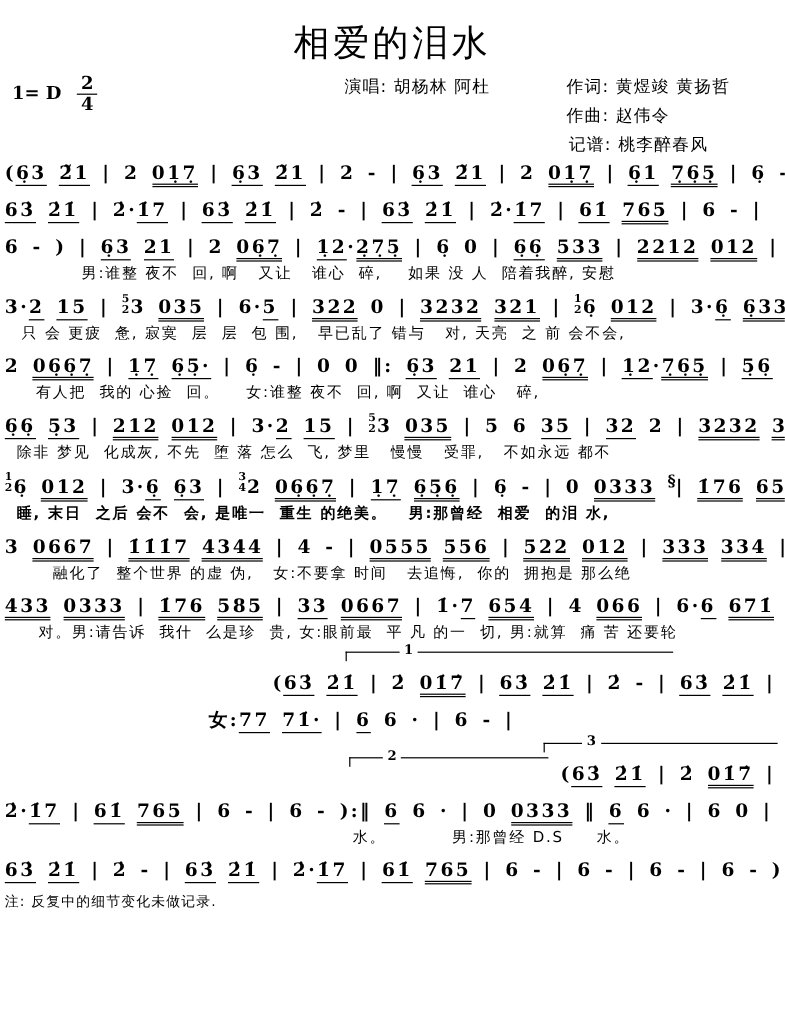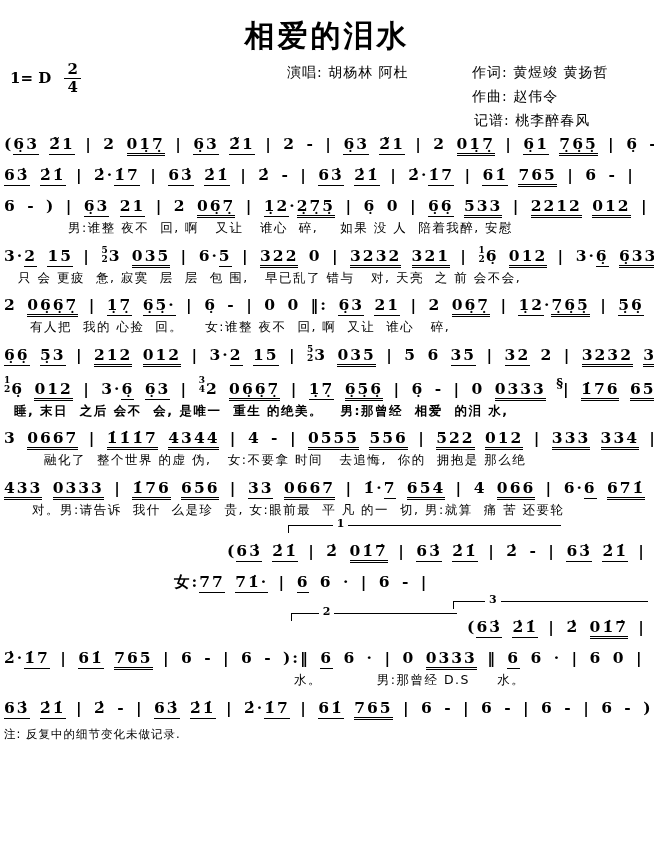--- a/index.html
+++ b/index.html
@@ -1,21 +1,21 @@
 <!DOCTYPE html>
 <html><head>
 <meta charset="utf-8">
 <style>
   html,body{margin:0;padding:0;background:#ffffff;color:#000;}
   body{width:654px;height:861px;overflow:hidden;font-family:"DejaVu Sans",sans-serif;}
   .sheet{position:relative;width:646px;height:853px;padding:4px;}
   
   .header{position:relative;height:128px;}
   .title{margin:0;position:absolute;top:12px;left:0;right:0;text-align:center;
-         font-size:30px;font-weight:bold;letter-spacing:3px;font-family:"DejaVu Sans",sans-serif;}
+         font-size:30px;font-weight:normal;letter-spacing:3px;font-family:"DejaVu Sans",sans-serif;}
   .keysig{position:absolute;top:58px;left:6px;font-family:"DejaVu Serif",serif;
           font-weight:bold;font-size:15px;}
   .timesig{display:inline-block;text-align:center;vertical-align:middle;margin-left:8px;line-height:1;}
   .timesig .num{display:block;border-bottom:1.5px solid #000;padding:0 3px 1px;}
   .timesig .den{display:block;padding-top:1px;}
   .credit{position:absolute;font-size:14px;letter-spacing:1px;white-space:pre;}
   .credit.performer{top:60px;left:283px;}
   .credit.lyricist{top:60px;left:468px;}
   .credit.composer{top:84px;left:468px;}
   .credit.notator{top:108px;left:470px;}
@@ -72,31 +72,32 @@
       <div class="system">
         <div class="music-line">3·<span class="u1">2</span> <span class="u1">15</span> | <span class="grace"><span>5</span><span>2</span></span>3 <span class="u2">035</span> | 6·<span class="u1">5</span> | <span class="u2">322</span> 0 | <span class="u2">3232</span> <span class="u2">321</span> | <span class="grace"><span>1</span><span>2</span></span>6̣ <span class="u2">012</span> | 3·<span class="u1">6̣</span> <span class="u2">6̣33</span> |</div>
         <div class="lyric-line" style="padding-left: 14px;">只 会 更疲  惫, 寂寞  层  层  包 围,   早已乱了 错与   对, 天亮  之 前 会不会,</div>
       </div>
       <div class="system">
         <div class="music-line">2 <span class="u2">06̣6̣7̣</span> | <span class="u1">1̣7̣</span> <span class="u1">6̣5̣·</span> | 6̣ - | 0 0 ‖: <span class="u1">6̣3</span> <span class="u1">21</span> | 2 <span class="u2">06̣7̣</span> | <span class="u1">1̣2</span>·<span class="u2">7̣6̣5̣</span> | <span class="u1">5̣6̣</span> 6 |</div>
         <div class="lyric-line" style="padding-left: 26px;">有人把  我的 心捡  回。    女:谁整 夜不  回, 啊  又让  谁心   碎,</div>
       </div>
       <div class="system">
         <div class="music-line"><span class="u1">6̣6̣</span> <span class="u1">5̣3</span> | <span class="u2">212</span> <span class="u2">012</span> | 3·<span class="u1">2</span> <span class="u1">15</span> | <span class="grace"><span>5</span><span>2</span></span>3 <span class="u2">035</span> | 5 6 <span class="u1">35</span> | <span class="u1">32</span> 2 | <span class="u2">3232</span> <span class="u2">321</span> |</div>
+        <div class="lyric-line" style="padding-left: 10px;">除非 梦见  化成灰, 不先  堕 落 怎么  飞, 梦里   慢慢   受罪,   不如永远 都不</div>
       </div>
       <div class="system">
         <div class="music-line"><span class="grace"><span>1</span><span>2</span></span>6̣ <span class="u2">012</span> | 3·<span class="u1">6̣</span> <span class="u1">6̣3</span> | <span class="grace"><span>3</span><span>4</span></span>2 <span class="u2">06̣6̣7̣</span> | <span class="u1">1̣7̣</span> <span class="u2">6̣5̣6̣</span> | 6̣ - | 0 <span class="u2">0333</span> <span class="segno">§</span>| <span class="u2">1̇76</span> <span class="u2">6533</span> |</div>
         <div class="lyric-line" style="padding-left: 10px; font-weight: bold;">睡, 末日  之后 会不  会, 是唯一  重生 的绝美。   男:那曾经  相爱  的泪 水,</div>
       </div>
       <div class="system">
         <div class="music-line">3 <span class="u2">0667</span> | <span class="u2">1̇1̇1̇7</span> <span class="u2">4344</span> | 4 - | <span class="u2">0555</span> <span class="u2">556</span> | <span class="u2">522</span> <span class="u2">012</span> | <span class="u2">333</span> <span class="u2">334</span> |</div>
         <div class="lyric-line" style="padding-left: 40px;">融化了  整个世界 的虚 伪,   女:不要拿 时间   去追悔,  你的  拥抱是 那么绝</div>
       </div>
       <div class="system">
-        <div class="music-line"><span class="u2">433</span> <span class="u2">0333</span> | <span class="u2">1̇76</span> <span class="u2">656</span> | <span class="u1">33</span> <span class="u2">0667</span> | 1̇·<span class="u1">7</span> <span class="u2">654</span> | 4 <span class="u2">066</span> | 6·<span class="u1">6</span> <span class="u2">671̇</span> |</div>
+        <div class="music-line"><span class="u2">433</span> <span class="u2">0333</span> | <span class="u2">1̇76</span> <span class="u2">585</span> | <span class="u1">33</span> <span class="u2">0667</span> | 1̇·<span class="u1">7</span> <span class="u2">654</span> | 4 <span class="u2">066</span> | 6·<span class="u1">6</span> <span class="u2">671̇</span> |</div>
         <div class="lyric-line" style="padding-left: 28px;">对。男:请告诉  我什  么是珍  贵, 女:眼前最  平 凡 的一  切, 男:就算  痛 苦 还要轮</div>
       </div>
       <div class="system has-bracket">
         <div class="volta" style="left: 44%; width: 42%; top: 0px;">
           <span class="volta-num">1</span>
         </div>
         <div class="music-line align-right">(<span class="u1">63̇</span> <span class="u1">2̇1̇</span> | 2̇ <span class="u2">01̇7̇</span> | <span class="u1">63̇</span> <span class="u1">2̇1̇</span> | 2̇ - | <span class="u1">63̇</span> <span class="u1">2̇1̇</span> |</div>
       </div>
       <div class="system">
         <div class="music-line" style="padding-left: 170px;">女:<span class="u1">77</span> <span class="u1">71̇·</span> | <span class="u1">6</span> 6 · | 6 - |</div>

